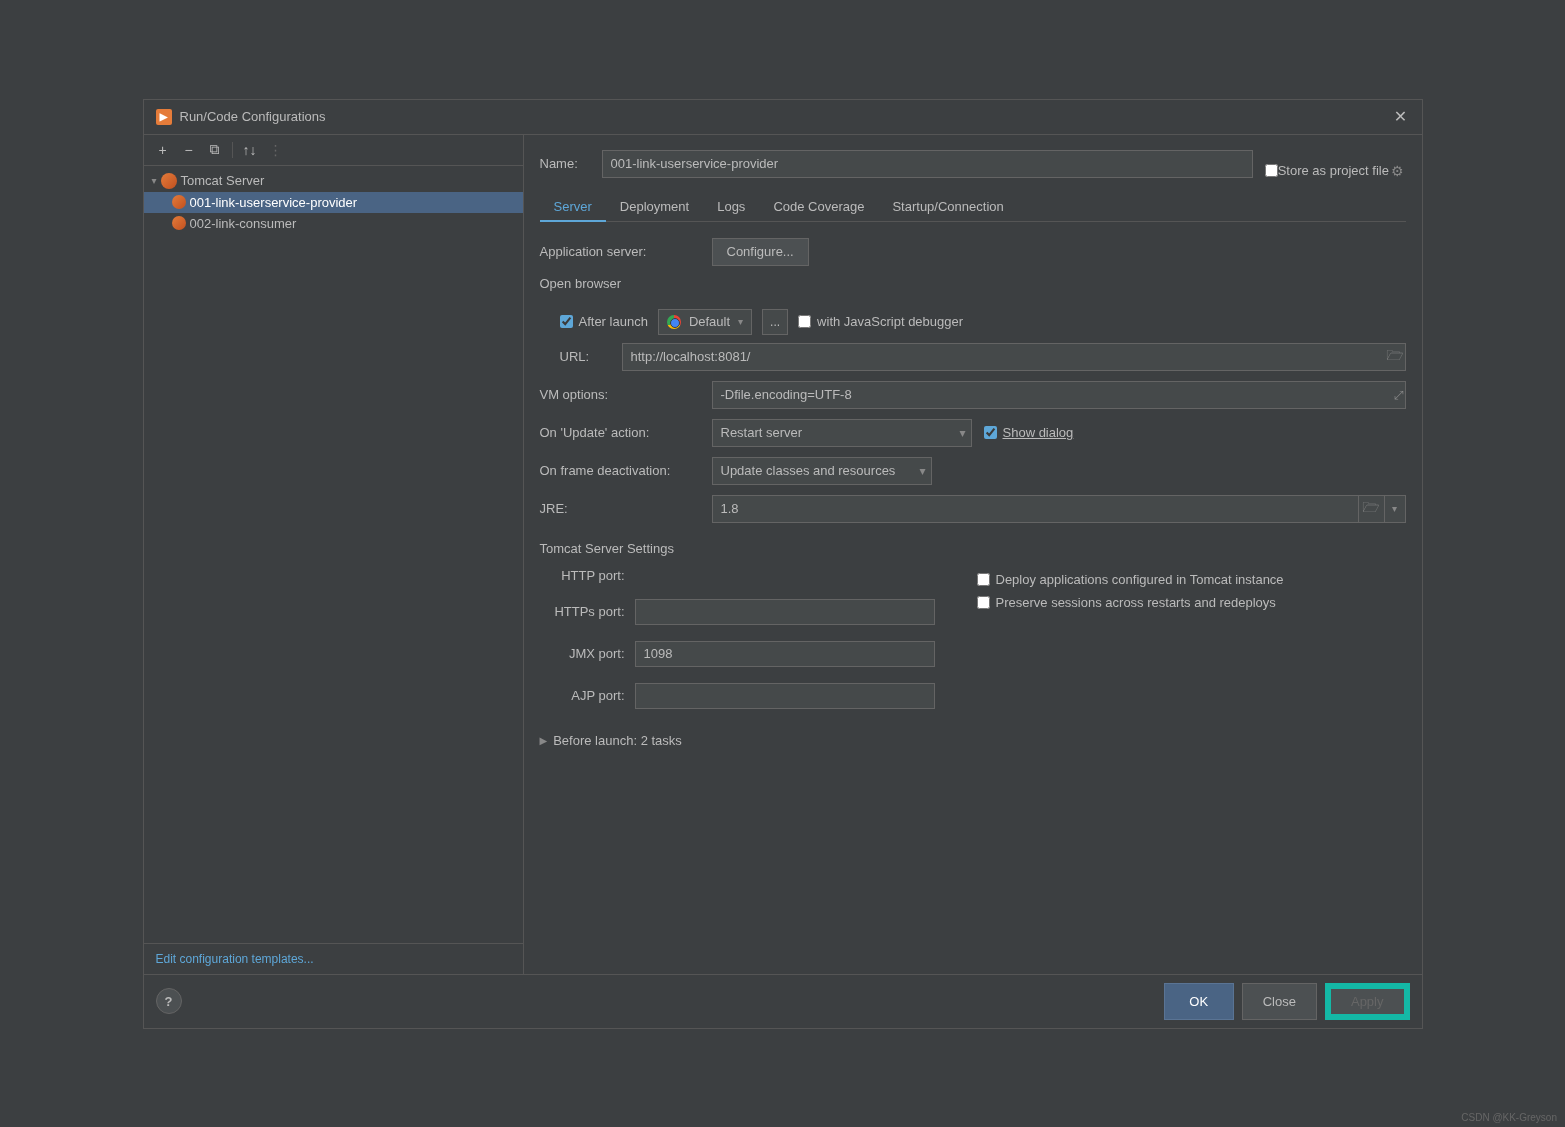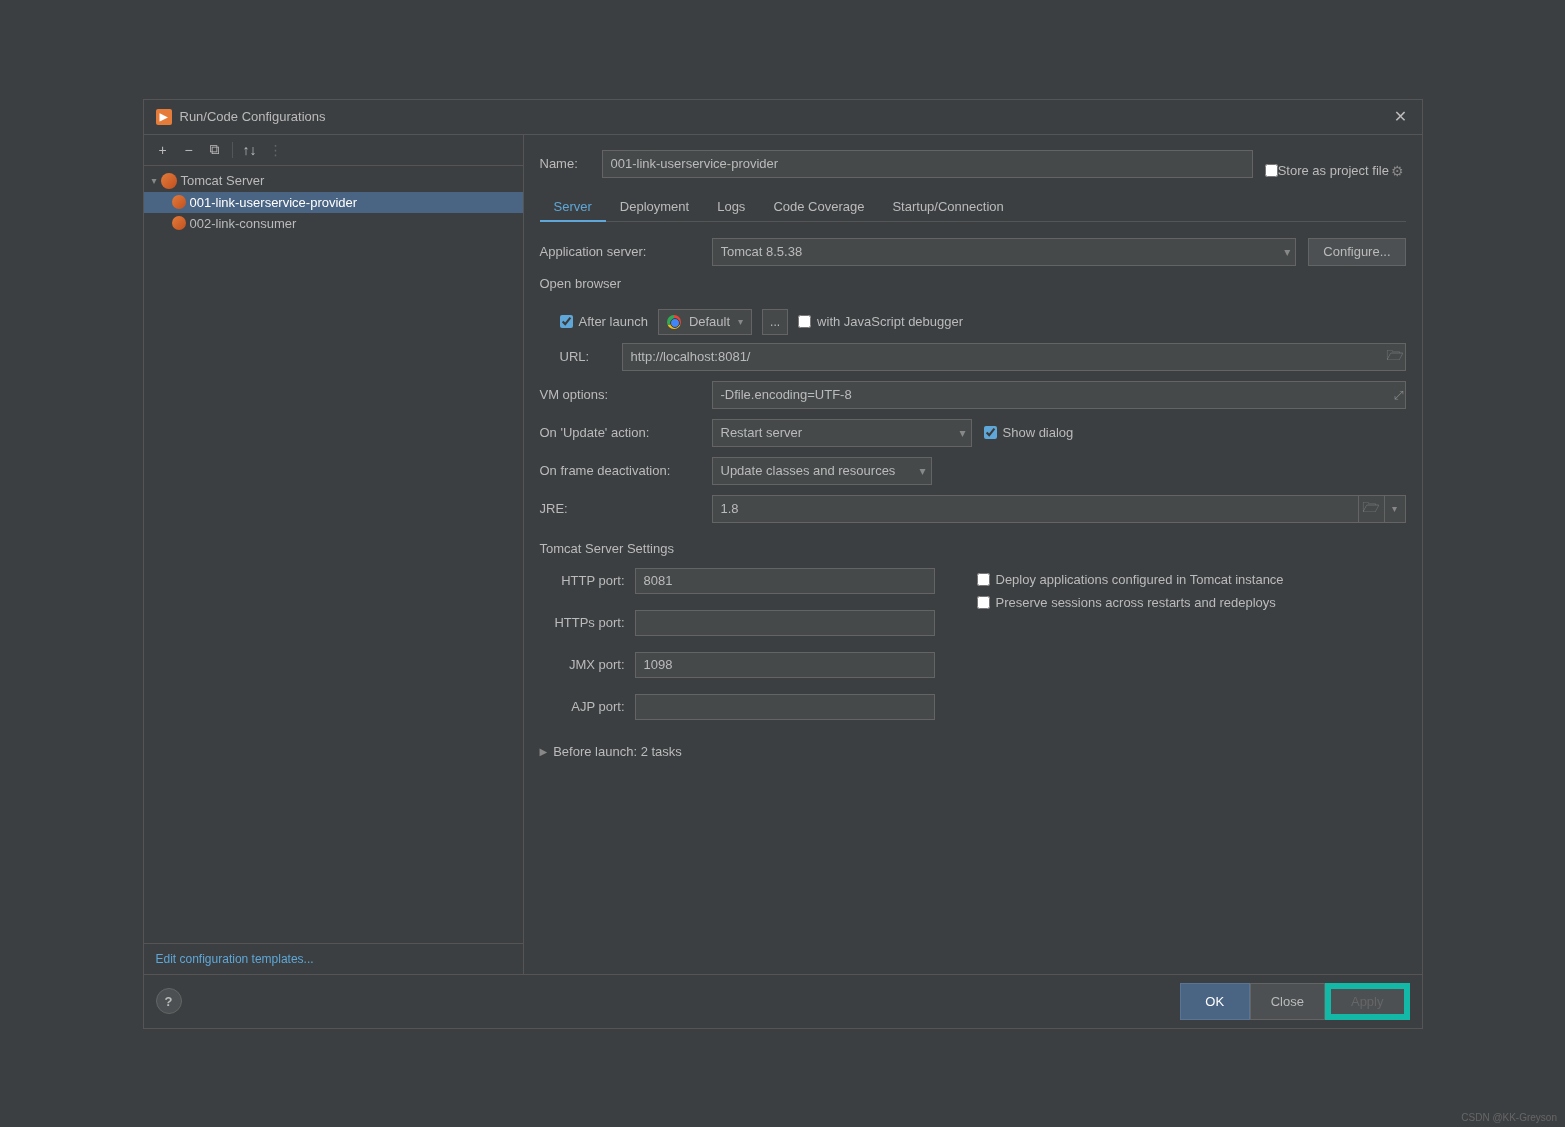--- a/index.html
+++ b/index.html
@@ -409,20 +409,21 @@
       border: none;
       color: #888;
       cursor: pointer;
       font-size: 12px;
     }
 
     .show-dialog-row {
       display: flex;
       align-items: center;
       gap: 8px;
+      text-decoration: underline;
     }
 
     .jre-row {
       display: flex;
       align-items: center;
       gap: 12px;
       margin-bottom: 14px;
     }
 
     .jre-input-wrapper {
@@ -561,20 +562,21 @@
       align-items: center;
       justify-content: space-between;
       padding: 8px 12px;
       border-top: 1px solid #555;
       flex-shrink: 0;
       background: #3c3f41;
     }
 
     .bottom-right {
       display: flex;
+      gap: 8px;
     }
 
     .btn-help {
       width: 26px;
       height: 26px;
       border-radius: 50%;
       border: 1px solid #646464;
       background: #4c5052;
       color: #bbbbbb;
       cursor: pointer;
@@ -716,25 +718,20 @@
       <div class="tabs">
         <div class="tab active">Server</div>
         <div class="tab">Deployment</div>
         <div class="tab">Logs</div>
         <div class="tab">Code Coverage</div>
         <div class="tab">Startup/Connection</div>
       </div>
 
       <div class="form-row">
         <span class="form-label">Application server:</span>
-        <div class="select-with-arrow" style="flex:1;">
-          <select style="width:100%;">
-            <option value="Tomcat 8.5.38">Tomcat 8.5.38</option>
-          </select>
-        </div>
         <button class="btn-configure">Configure...</button>
       </div>
 
       <div class="open-browser-section">
         <div class="form-row">
           <span class="section-label">Open browser</span>
         </div>
         <div class="open-browser-row">
           <label class="checkbox-label">
             <input type="checkbox" checked="" style="">
@@ -809,21 +806,20 @@
       </div>
 
       <div class="tomcat-settings-section">
         <div class="tomcat-settings-title">Tomcat Server Settings</div>
 
         <div class="ports-checkboxes-row">
           <div class="ports-col">
             <div class="port-row">
               <div class="port-group">
                 <span class="port-label">HTTP port:</span>
-                <input class="port-input" type="text" value="8081" style="">
               </div>
             </div>
             <div class="port-row">
               <div class="port-group">
                 <span class="port-label">HTTPs port:</span>
                 <input class="port-input" type="text" style="">
               </div>
             </div>
             <div class="port-row">
               <div class="port-group">

